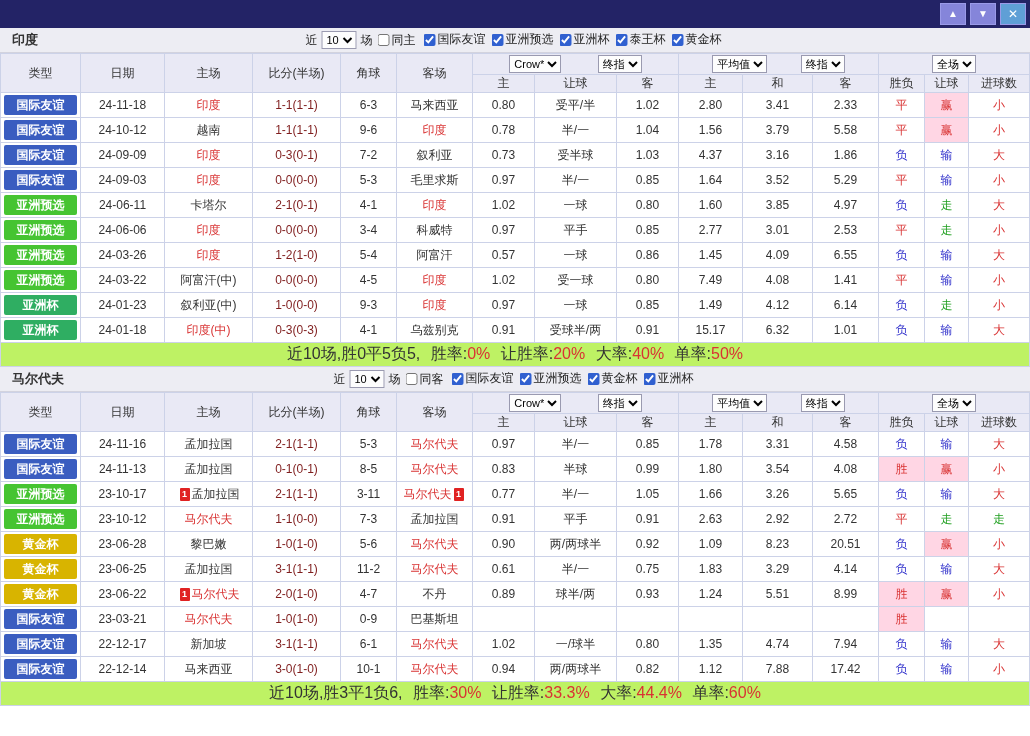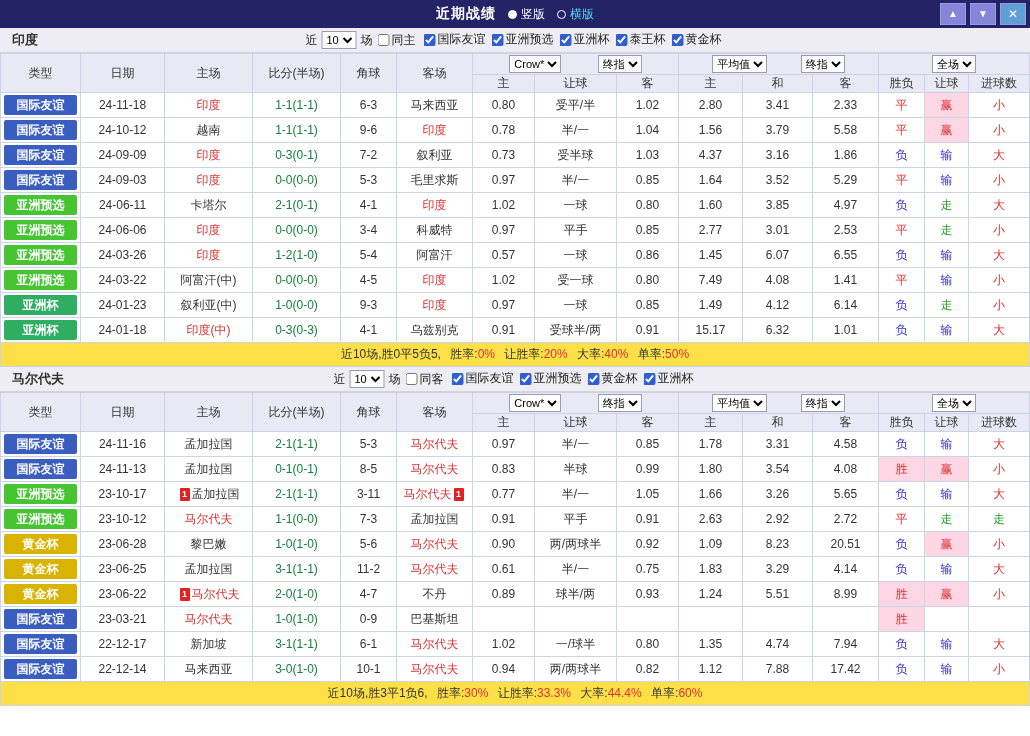--- a/index.html
+++ b/index.html
@@ -56,55 +56,44 @@
   table { width:100%; border-collapse:collapse; table-layout:fixed; }
   th, td {
     border:1px solid #ccd2e8; text-align:center; padding:0;
     white-space:nowrap; overflow:hidden;
   }
   thead th { background:#e9e9f5; font-weight:normal; color:#333; }
   .hdr1 th { height:21px; }
   .hdr2 th { height:17px; font-size:12px; }
   .grp-selects { display:flex; justify-content:space-evenly; align-items:center; }
   tbody td { height:25px; background:#fff; font-size:12px; }
-  tfoot td { height:24px; background:#fde047; font-size:12px; border:1px solid #ccd2e8; }
+  tfoot td { height:24px; background:#bef264; font-size:16px; border:1px solid #ccd2e8; }
   .type-badge {
     display:block; margin:2px 3px; height:20px; line-height:20px;
     color:#fff; font-weight:bold; font-size:12px; border-radius:2px;
   }
-  .c-score { color:#15803d; }
+  .c-score { color:#7f1d1d; }
   .hot { color:#d93333; }
   .st-red { color:#d93333; }
   .st-blue { color:#3333cc; }
   .st-green { color:#22a022; }
   .st-pink { color:#d93333; background:#ffd6e4; }
   .red-card {
     display:inline-block; width:10px; height:13px; background:#e02222;
     color:#fff; font-size:9px; line-height:13px; border-radius:1px;
     margin:0 2px; vertical-align:1px; font-weight:bold;
   }
   .sum-prefix { color:#333; }
   .sum-label { color:#333; margin-left:6px; }
   .sum-value { color:#d93333; }
 </style>
 </head>
 <body>
 
 <header class="titlebar">
-  <div class="titlebar-center">
-    <span class="tb-title">近期战绩</span>
-    <span class="radio-opt">
-      <span class="radio filled"></span>
-      <span class="radio-label-v">竖版</span>
-    </span>
-    <span class="radio-opt">
-      <span class="radio"></span>
-      <span class="radio-label-h">横版</span>
-    </span>
-  </div>
   <div class="titlebar-buttons">
     <button class="tb-btn"><span>▲</span></button>
     <button class="tb-btn"><span>▼</span></button>
     <button class="tb-btn close"><span>✕</span></button>
   </div>
 </header>
 
 <section>
   <div class="section-bar">
     <span class="team-name">印度</span>
@@ -311,21 +300,21 @@
           </td>
     <td>24-03-26</td>
     <td><span class="hot">印度</span></td>
     <td class="c-score">1-2(1-0)</td>
     <td>5-4</td>
     <td><span>阿富汗</span></td>
     <td>0.57</td>
     <td>一球</td>
     <td>0.86</td>
     <td>1.45</td>
-    <td>6.07</td>
+    <td>4.09</td>
     <td>6.55</td>
     <td class="st-blue">负</td>
     <td class="st-blue">输</td>
     <td class="st-red">大</td>
   </tr>
         <tr class="match-row">
     <td>
             <span class="type-badge" style="background: rgb(70, 196, 50);">亚洲预选</span>
           </td>
     <td>24-03-22</td>

